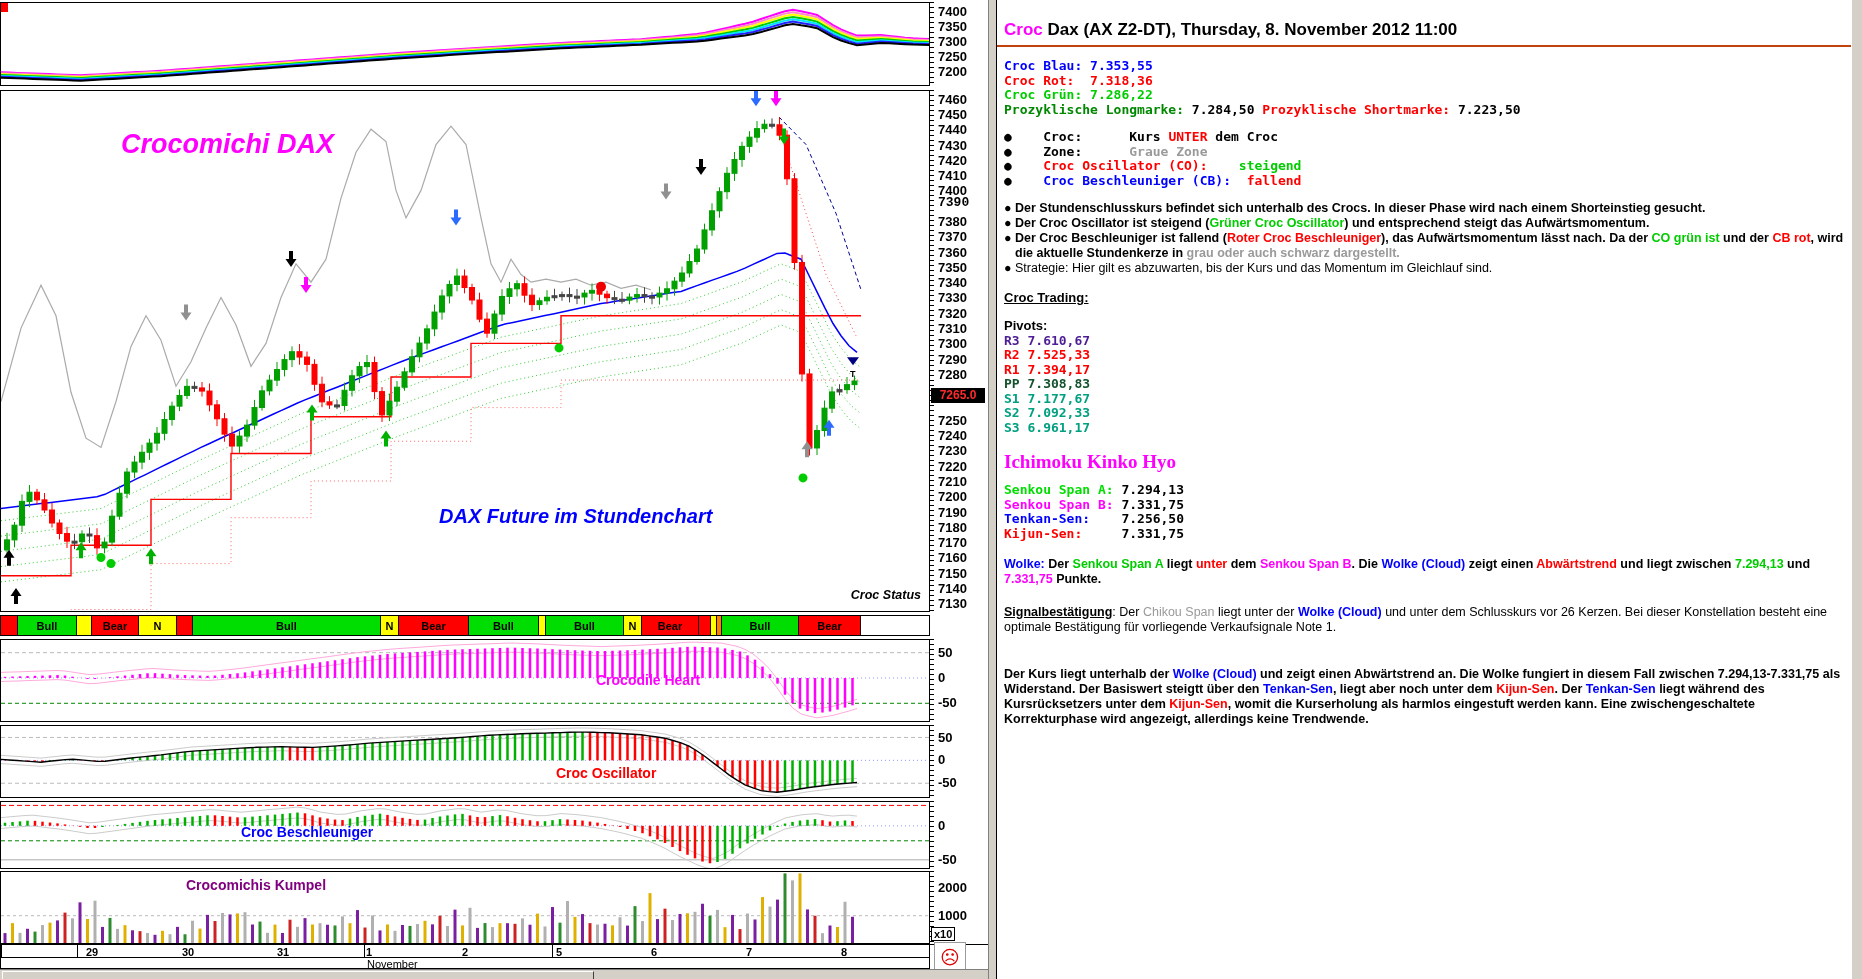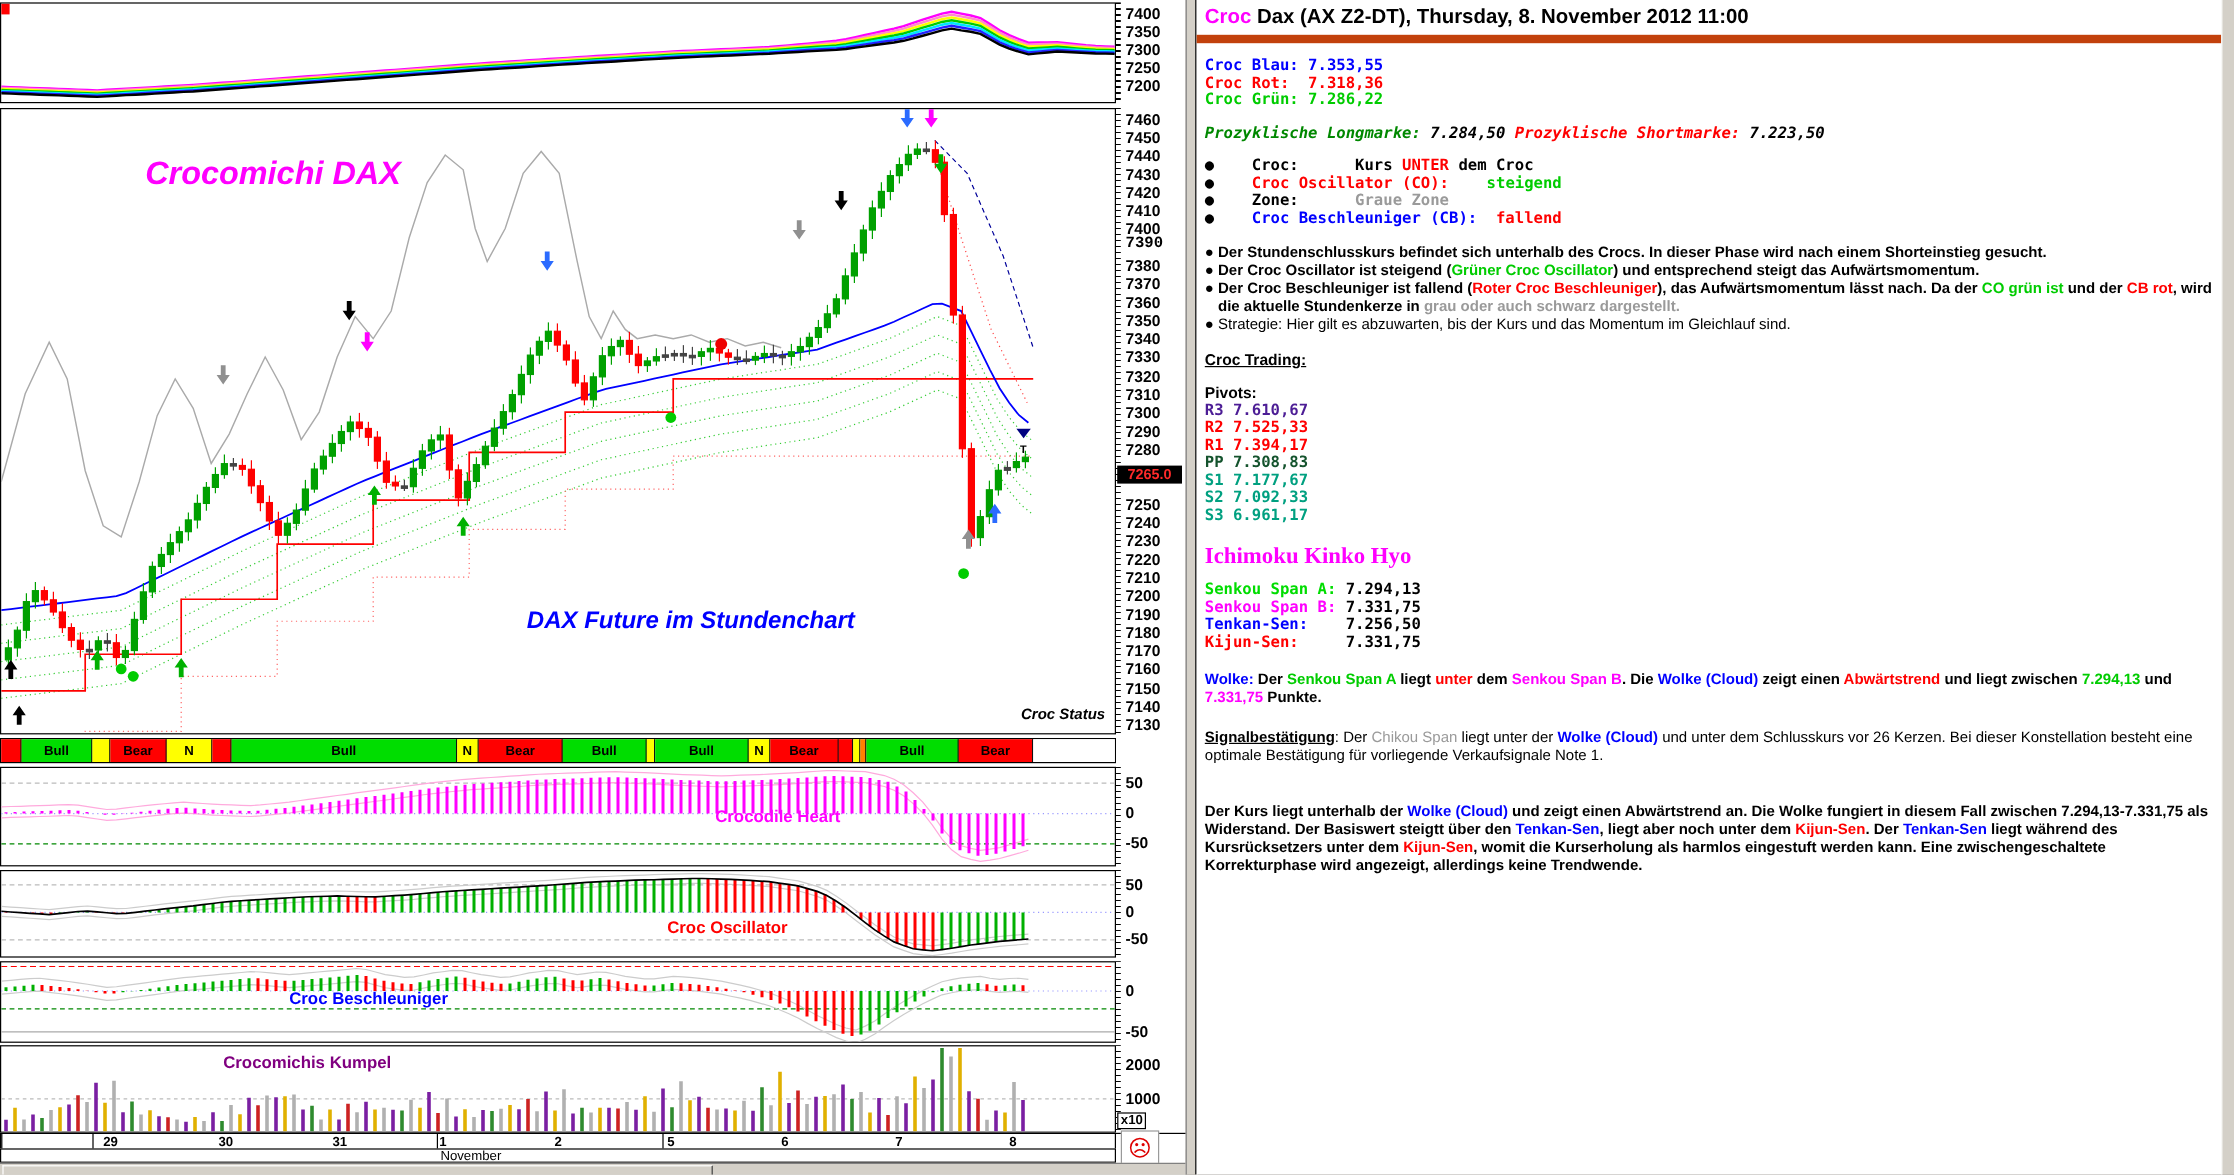--- a/index.html
+++ b/index.html
@@ -31,22 +31,22 @@
           border:1px solid;border-color:#fff #404040 #404040 #fff}
   .vsep{position:absolute;left:988px;top:0;width:8px;height:979px;background:#d4d0c8;
         border-left:1px solid #808080;border-right:1px solid #fff}
   .edge{position:absolute;right:0;top:0;width:10px;height:979px;background:#d4d0c8;border-left:1px solid #fff}
   .x10{position:absolute;left:931px;top:927px;font-size:11px;font-weight:bold;background:#fff;
        border:1px solid #000;padding:0 2px;line-height:12px}
   .sface{position:absolute;left:934px;top:942px;width:30px;height:31px;background:#fff;
          border:1px solid #9a9a9a;color:#dd0000;font-size:19px;text-align:center;line-height:29px;cursor:pointer}
   .rp{position:absolute;left:996px;top:0;width:856px;height:979px;background:#fff;
       border-left:1px solid #000;box-sizing:border-box;padding:0 6px 0 7px;overflow:hidden}
-  .rp .title{font-size:17px;font-weight:bold;padding:4px 0 5px 7px;margin:0 -6px 0 -7px;
-             border-bottom:7px solid #c2410c}
+  .rp .title{font-size:17px;font-weight:bold;padding:4px 0 5px 7px;margin:16px -6px 0 -7px;
+             border-bottom:2px solid #c2410c}
   .rp .mono{font-family:"DejaVu Sans Mono","Liberation Mono",monospace;font-size:13px;font-weight:bold;
             white-space:pre;line-height:1.12}
   .rp .par{font-size:12.5px;line-height:1.2}
   .rp .bpar{font-size:12.5px;line-height:1.2;padding-left:11px;text-indent:-11px}
   .rp .h{font-size:13px;line-height:1.2}
   .rp .serif{font-family:"Liberation Serif",serif;font-size:19px;line-height:1.0}
 </style>
 </head>
 <body>
 
@@ -943,24 +943,24 @@
   </div>
 
   <div class="vsep"></div>
 
   <div class="rp">
     <div id="rpc">
         <div class="title"><span style="color: rgb(255, 0, 255); font-weight: bold;">Croc </span><span style="color: rgb(0, 0, 0); font-weight: bold;">Dax (AX Z2-DT), Thursday, 8. November 2012 11:00</span></div>
         <div class="mono" style="margin-top: 12px;"><span style="color: rgb(0, 0, 255);">Croc Blau: 7.353,55</span></div>
         <div class="mono"><span style="color: rgb(255, 0, 0);">Croc Rot:  7.318,36</span></div>
         <div class="mono"><span style="color: rgb(0, 204, 0);">Croc Grün: 7.286,22</span></div>
-        <div class="mono" style="margin-top: 13px; font-style: italic;"><span style="color: rgb(0, 136, 0);">Prozyklische Longmarke: </span><span style="color: rgb(0, 0, 0);">7.284,50 </span><span style="color: rgb(255, 0, 0);">Prozyklische Shortmarke: </span><span style="color: rgb(0, 0, 0);">7.223,50</span></div>
+        <div class="mono" style=""><span style="color: rgb(0, 136, 0);">Prozyklische Longmarke: </span><span style="color: rgb(0, 0, 0);">7.284,50 </span><span style="color: rgb(255, 0, 0);">Prozyklische Shortmarke: </span><span style="color: rgb(0, 0, 0);">7.223,50</span></div>
         <div class="mono" style="margin-top: 13px;"><span style="color: rgb(0, 0, 0);">●    Croc:      Kurs </span><span style="color: rgb(255, 0, 0);">UNTER</span><span style="color: rgb(0, 0, 0);"> dem Croc</span></div>
+        <div class="mono"><span style="color: rgb(0, 0, 0);">●    Zone:      </span><span style="color: rgb(154, 154, 154);">Graue Zone</span></div>
         <div class="mono"><span style="color: rgb(0, 0, 0);">●    </span><span style="color: rgb(255, 0, 0);">Croc Oscillator (CO):</span><span style="color: rgb(0, 0, 0);">    </span><span style="color: rgb(0, 204, 0);">steigend</span></div>
-        <div class="mono"><span style="color: rgb(0, 0, 0);">●    Zone:      </span><span style="color: rgb(154, 154, 154);">Graue Zone</span></div>
         <div class="mono"><span style="color: rgb(0, 0, 0);">●    </span><span style="color: rgb(0, 0, 255);">Croc Beschleuniger (CB):</span><span style="color: rgb(0, 0, 0);">  </span><span style="color: rgb(255, 0, 0);">fallend</span></div>
         <div class="bpar" style="margin-top: 13px;"><span style="color: rgb(0, 0, 0); font-weight: bold;">● Der Stundenschlusskurs befindet sich unterhalb des Crocs. In dieser Phase wird nach einem Shorteinstieg gesucht.</span></div>
         <div class="bpar"><span style="color: rgb(0, 0, 0); font-weight: bold;">● Der Croc Oscillator ist steigend (</span><span style="color: rgb(0, 204, 0); font-weight: bold;">Grüner Croc Oscillator</span><span style="color: rgb(0, 0, 0); font-weight: bold;">) und entsprechend steigt das Aufwärtsmomentum.</span></div>
         <div class="bpar"><span style="color: rgb(0, 0, 0); font-weight: bold;">● Der Croc Beschleuniger ist fallend (</span><span style="color: rgb(255, 0, 0); font-weight: bold;">Roter Croc Beschleuniger</span><span style="color: rgb(0, 0, 0); font-weight: bold;">), das Aufwärtsmomentum lässt nach.  Da der </span><span style="color: rgb(0, 204, 0); font-weight: bold;">CO grün ist</span><span style="color: rgb(0, 0, 0); font-weight: bold;"> und der </span><span style="color: rgb(255, 0, 0); font-weight: bold;">CB rot</span><span style="color: rgb(0, 0, 0); font-weight: bold;">, wird die aktuelle Stundenkerze in </span><span style="color: rgb(154, 154, 154); font-weight: bold;">grau oder auch schwarz dargestellt.</span></div>
         <div class="bpar"><span style="color: rgb(0, 0, 0); font-weight: normal;">● Strategie: Hier gilt es abzuwarten, bis der Kurs und das Momentum im Gleichlauf sind.</span></div>
         <div class="h" style="margin-top: 14px;"><span style="color: rgb(0, 0, 0); font-weight: bold; text-decoration: underline;">Croc Trading:</span></div>
         <div class="h" style="margin-top: 12px;"><span style="color: rgb(0, 0, 0); font-weight: bold;">Pivots:</span></div>
         <div class="mono"><span style="color: #4c1d95;">R3 7.610,67</span></div>
         <div class="mono"><span style="color: rgb(255, 0, 0);">R2 7.525,33</span></div>
         <div class="mono"><span style="color: rgb(255, 0, 0);">R1 7.394,17</span></div>

